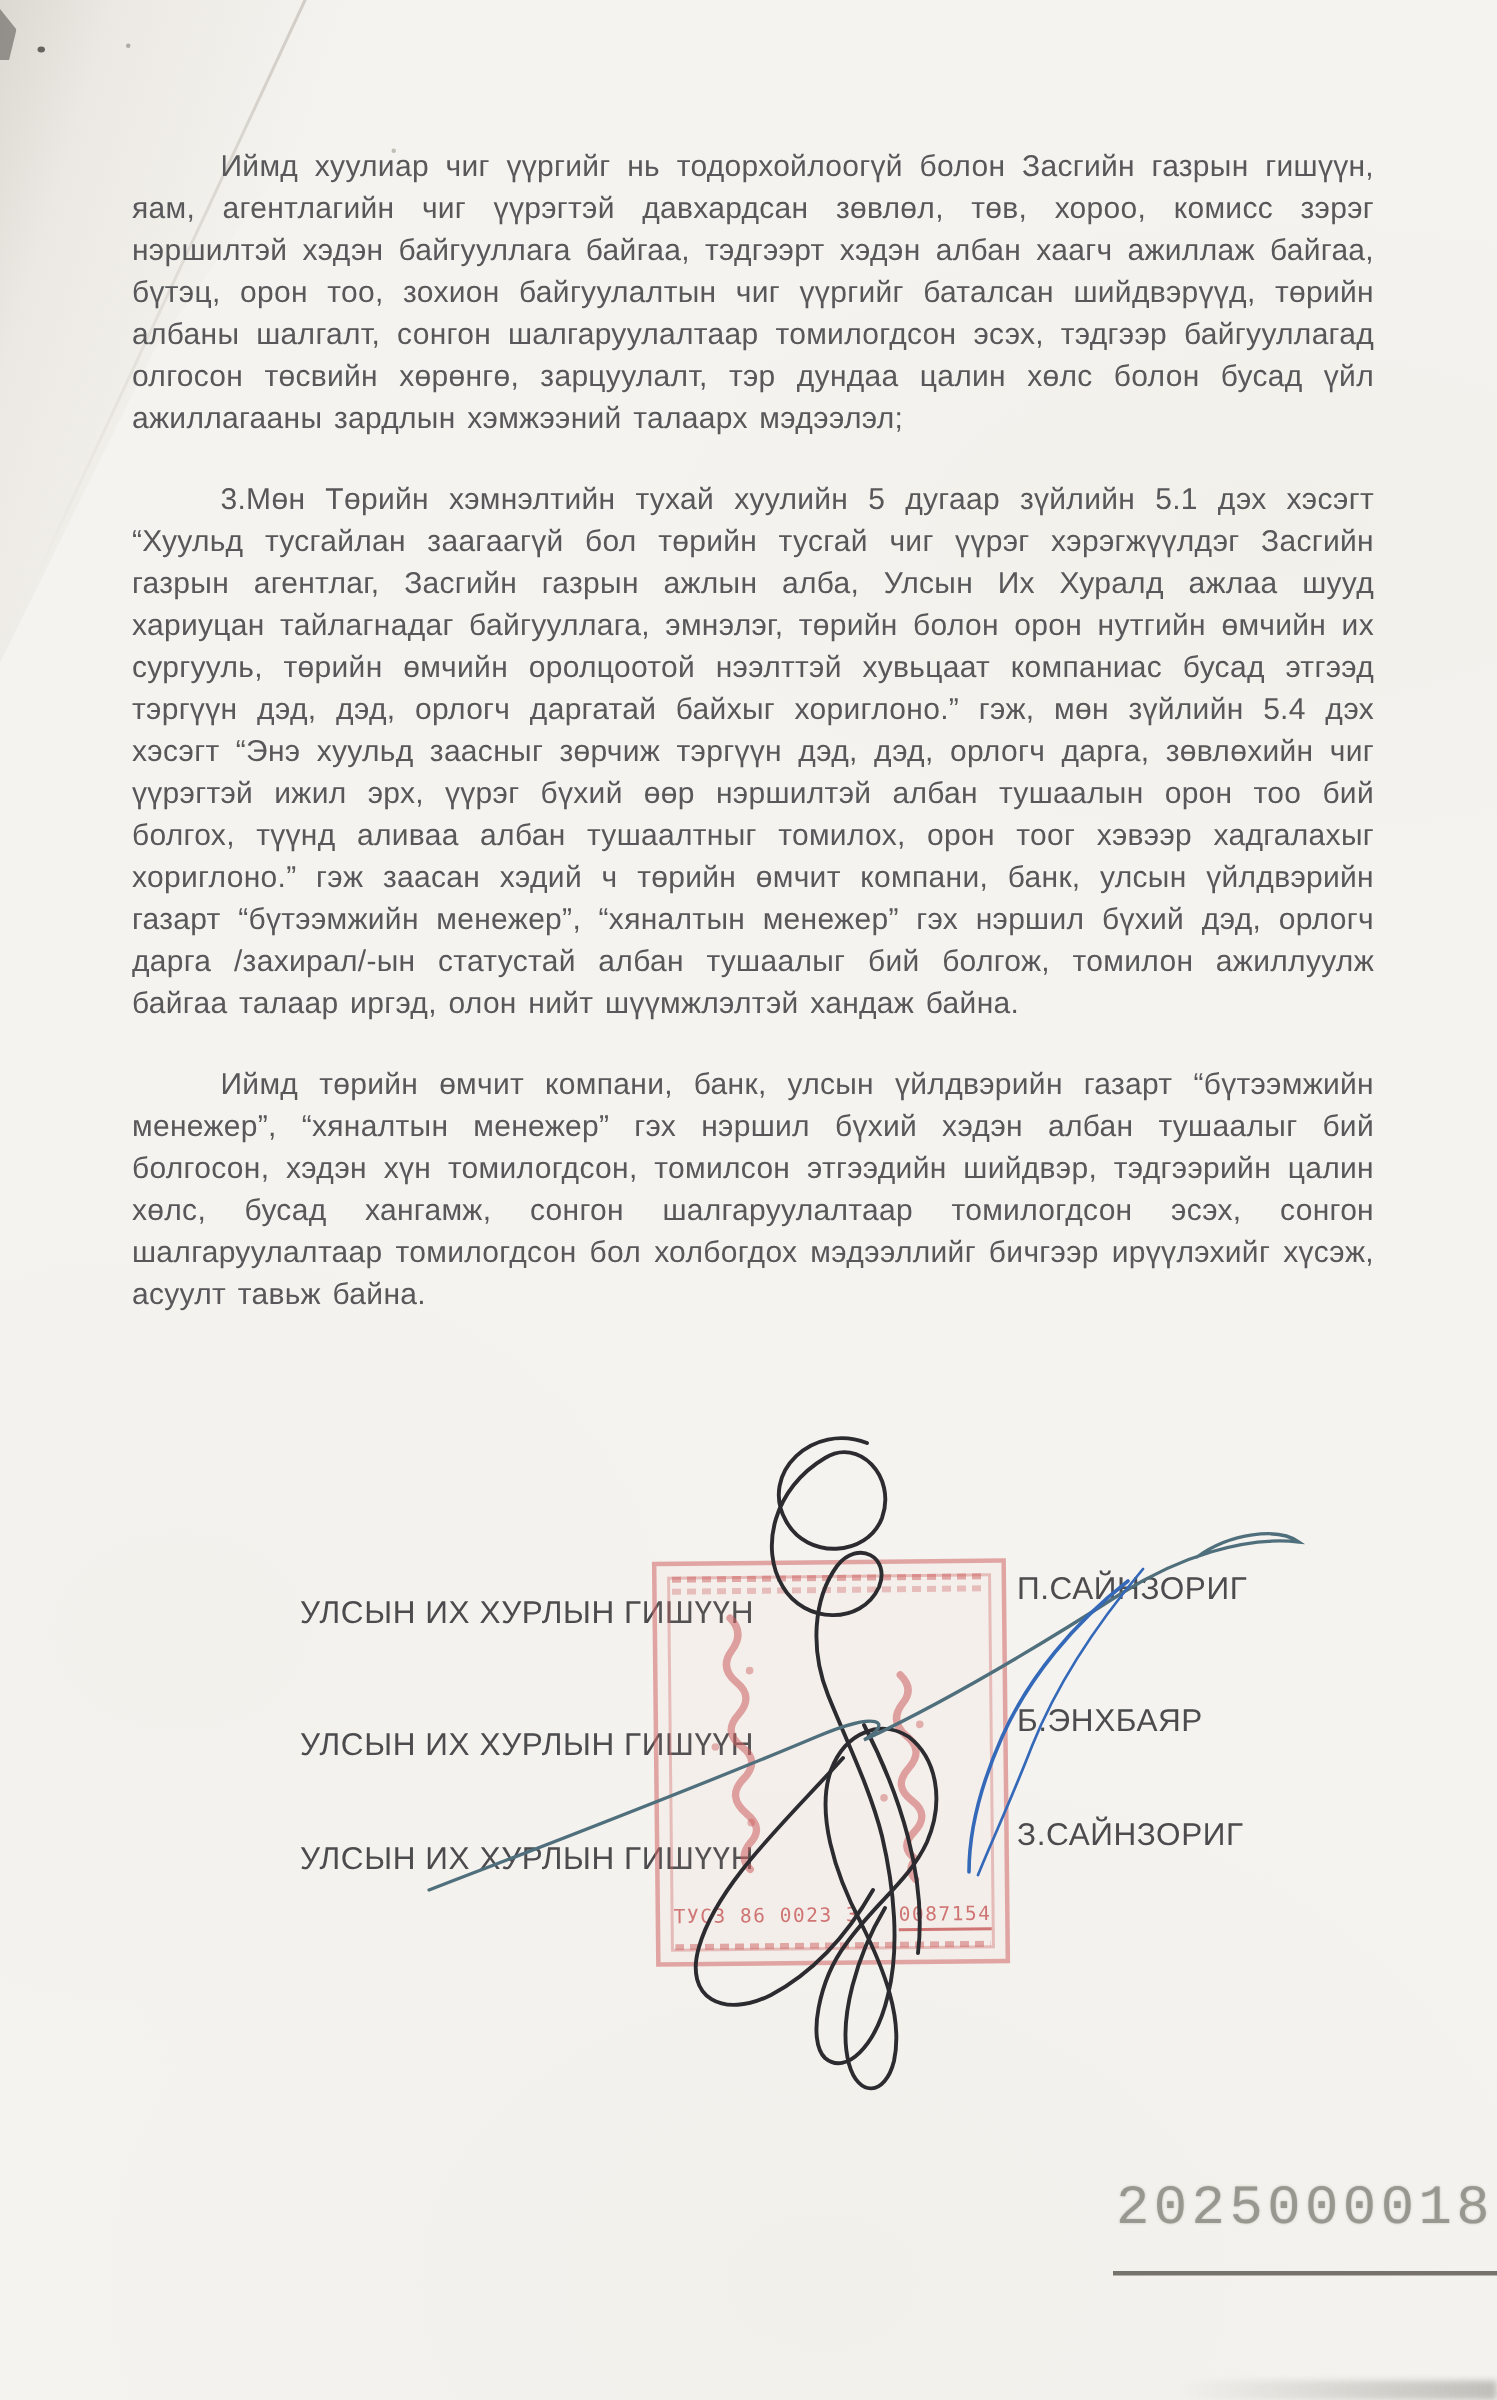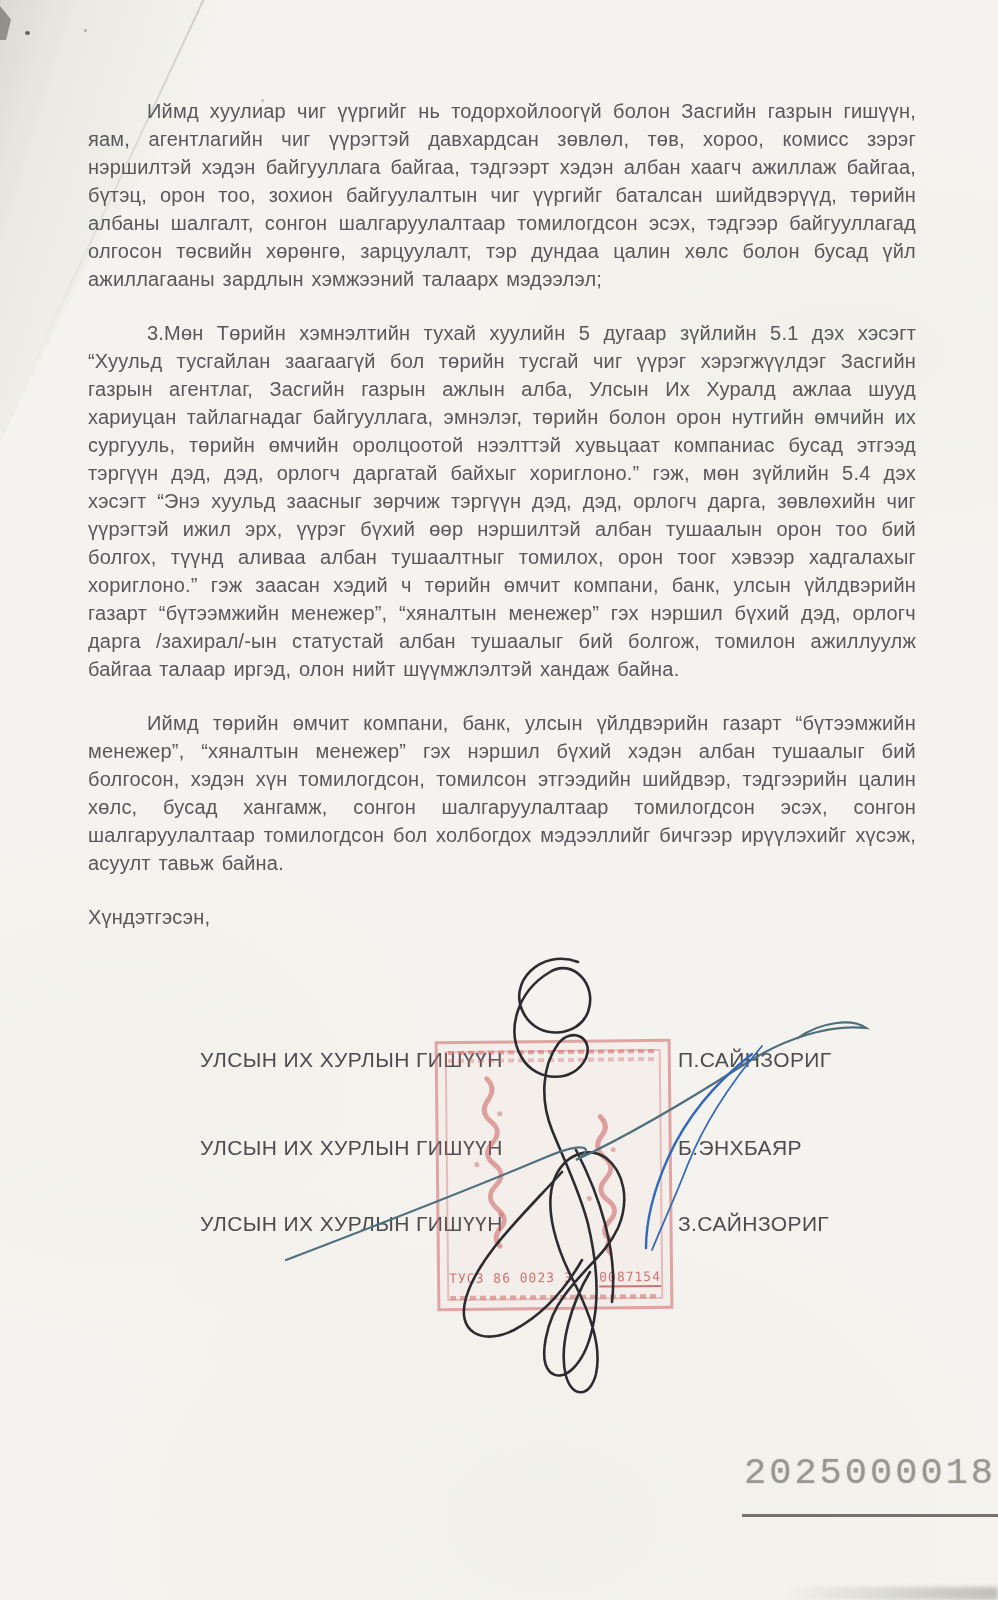--- a/index.html
+++ b/index.html
@@ -48,21 +48,21 @@
     color:#58585a;
     font-size:20px;line-height:28px;
     text-align:justify;
     letter-spacing:.2px;word-spacing:2px;
   }
   .letter-body p{margin:0 0 26px 0;text-indent:59px;}
   .closing{margin:18px 0 0 80px;text-indent:0 !important;}
 
   
   .sig-row{position:absolute;left:88px;width:828px;color:#4c4c4e;font-size:21px;letter-spacing:.4px;}
-  .sig-row .sig-title{position:absolute;left:112px;top:0;white-space:nowrap;text-align:center;}
+  .sig-row .sig-title{position:absolute;left:112px;top:16px;white-space:nowrap;text-align:center;}
   .sig-row .sig-name{position:absolute;left:590px;top:0;white-space:nowrap;}
   .row-1{top:1048px;}
   .row-2{top:1136px;}
   .row-3{top:1212px;}
 
   
   .stamp{
     position:absolute;left:436px;top:1040px;width:236px;height:270px;
     border:3px solid rgba(207,104,104,.55);
     background:rgba(236,170,170,.05);
@@ -111,21 +111,20 @@
   <div class="corner-notch"></div>
   <div class="speck s1"></div>
   <div class="speck s2"></div>
   <div class="speck s3"></div>
   <div class="edge-shadow-bottom"></div>
 
   <div class="letter-body">
     <p>Иймд хуулиар чиг үүргийг нь тодорхойлоогүй болон Засгийн газрын гишүүн, яам, агентлагийн чиг үүрэгтэй давхардсан зөвлөл, төв, хороо, комисс зэрэг нэршилтэй хэдэн байгууллага байгаа, тэдгээрт хэдэн албан хаагч ажиллаж байгаа, бүтэц, орон тоо, зохион байгуулалтын чиг үүргийг баталсан шийдвэрүүд, төрийн албаны шалгалт, сонгон шалгаруулалтаар томилогдсон эсэх, тэдгээр байгууллагад олгосон төсвийн хөрөнгө, зарцуулалт, тэр дундаа цалин хөлс болон бусад үйл ажиллагааны зардлын хэмжээний талаарх мэдээлэл;</p>
     <p>3.Мөн Төрийн хэмнэлтийн тухай хуулийн 5 дугаар зүйлийн 5.1 дэх хэсэгт “Хуульд тусгайлан заагаагүй бол төрийн тусгай чиг үүрэг хэрэгжүүлдэг Засгийн газрын агентлаг, Засгийн газрын ажлын алба, Улсын Их Хуралд ажлаа шууд хариуцан тайлагнадаг байгууллага, эмнэлэг, төрийн болон орон нутгийн өмчийн их сургууль, төрийн өмчийн оролцоотой нээлттэй хувьцаат компаниас бусад этгээд тэргүүн дэд, дэд, орлогч даргатай байхыг хориглоно.” гэж, мөн зүйлийн 5.4 дэх хэсэгт “Энэ хуульд заасныг зөрчиж тэргүүн дэд, дэд, орлогч дарга, зөвлөхийн чиг үүрэгтэй ижил эрх, үүрэг бүхий өөр нэршилтэй албан тушаалын орон тоо бий болгох, түүнд аливаа албан тушаалтныг томилох, орон тоог хэвээр хадгалахыг хориглоно.” гэж заасан хэдий ч төрийн өмчит компани, банк, улсын үйлдвэрийн газарт “бүтээмжийн менежер”, “хяналтын менежер” гэх нэршил бүхий дэд, орлогч дарга /захирал/-ын статустай албан тушаалыг бий болгож, томилон ажиллуулж байгаа талаар иргэд, олон нийт шүүмжлэлтэй хандаж байна.</p>
     <p>Иймд төрийн өмчит компани, банк, улсын үйлдвэрийн газарт “бүтээмжийн менежер”, “хяналтын менежер” гэх нэршил бүхий хэдэн албан тушаалыг бий болгосон, хэдэн хүн томилогдсон, томилсон этгээдийн шийдвэр, тэдгээрийн цалин хөлс, бусад хангамж, сонгон шалгаруулалтаар томилогдсон эсэх, сонгон шалгаруулалтаар томилогдсон бол холбогдох мэдээллийг бичгээр ирүүлэхийг хүсэж, асуулт тавьж байна.</p>
-    <p class="closing">Хүндэтгэсэн,</p>
   </div>
 
   <div class="sig-row row-1">
     <span class="sig-title">УЛСЫН ИХ ХУРЛЫН ГИШҮҮН</span>
     <span class="sig-name">П.САЙНЗОРИГ</span>
   </div>
   <div class="sig-row row-2">
     <span class="sig-title">УЛСЫН ИХ ХУРЛЫН ГИШҮҮН</span>
     <span class="sig-name">Б.ЭНХБАЯР</span>
   </div>

